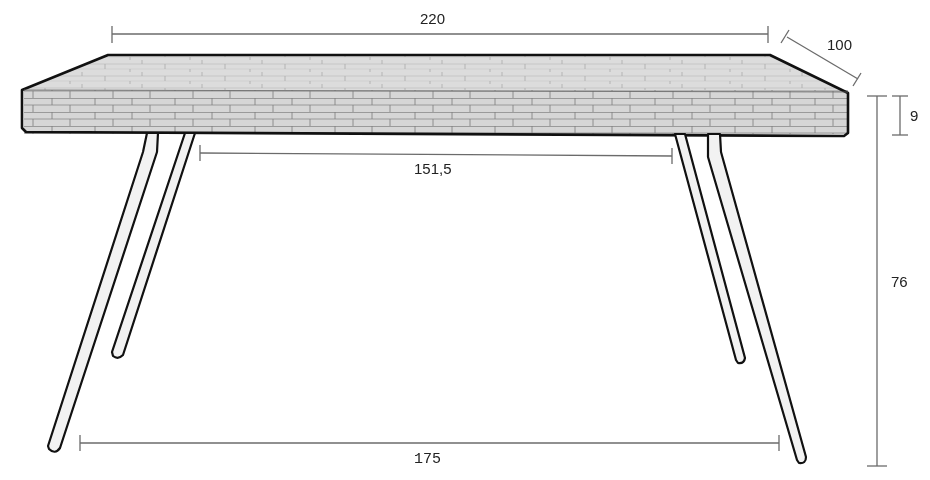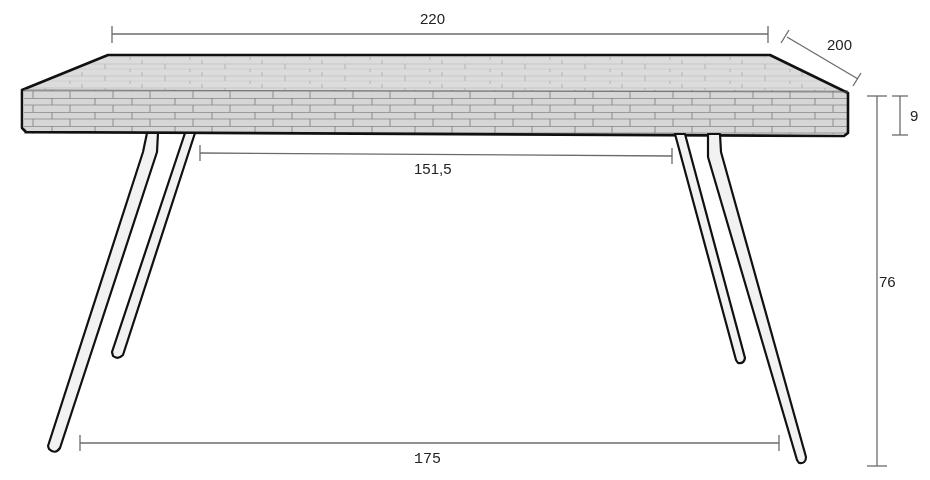--- a/index.html
+++ b/index.html
@@ -71,17 +71,17 @@
     <line x1="200" y1="145" x2="200" y2="161"></line>
     <line x1="672" y1="148" x2="672" y2="164"></line>
 
     <line x1="80" y1="443" x2="779" y2="443"></line>
     <line x1="80" y1="435" x2="80" y2="451"></line>
     <line x1="779" y1="435" x2="779" y2="451"></line>
   </g>
 </svg>
 
 <div class="dim-label" style="left:420px; top:10px;">220</div>
-<div class="dim-label" style="left:827px; top:36px;">200</div>
+<div class="dim-label" style="left:827px; top:36px;">100</div>
 <div class="dim-label" style="left:910px; top:107px;">9</div>
-<div class="dim-label" style="left:879px; top:273px;">76</div>
+<div class="dim-label" style="left:879px; top:273px;padding-left:12px;">76</div>
 <div class="dim-label" style="left:414px; top:160px;text-align:right;">151,5</div>
 <div class="dim-label" style="left:414px; top:451px;font-family:Liberation Mono, monospace;">175</div>
 
 </body></html>

